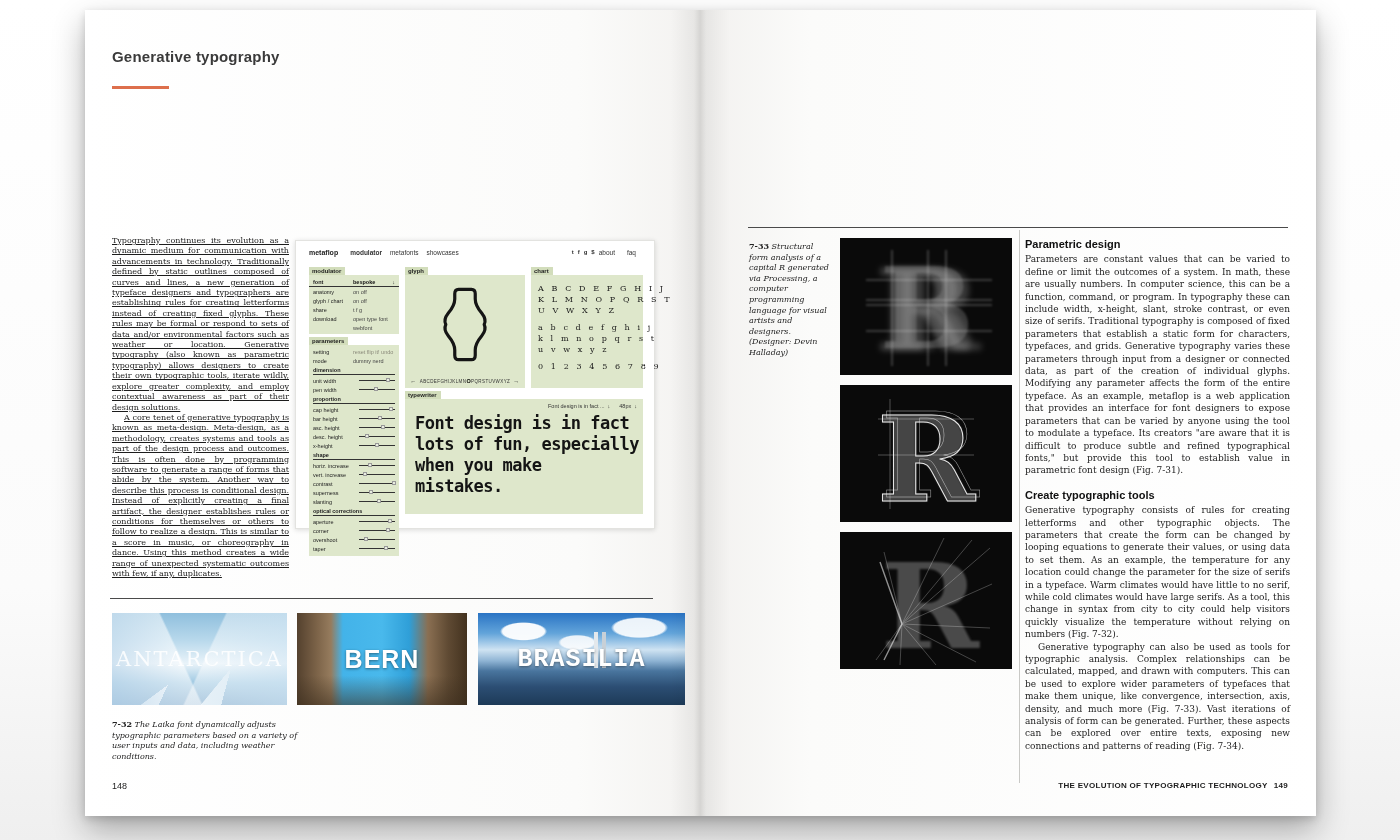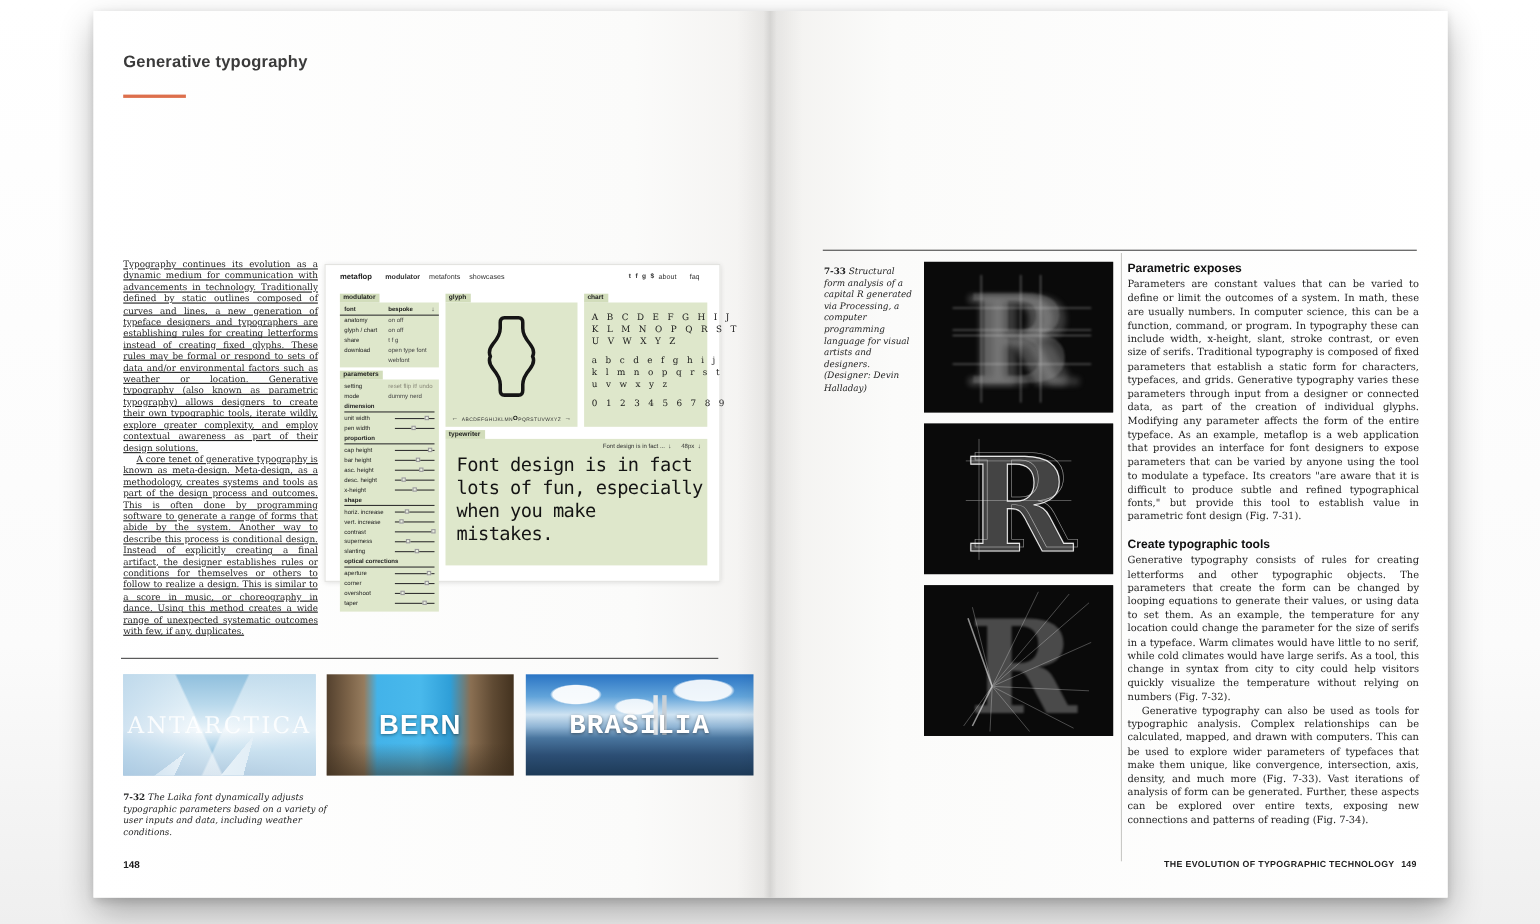--- a/index.html
+++ b/index.html
@@ -20,21 +20,21 @@
   .bodycol{position:absolute;left:27px;top:226px;width:177px;
     font-family:"DejaVu Serif",serif;font-size:8px;line-height:10.4px;text-align:justify;}
   .bodycol p{margin:0;text-decoration:underline;}
   .bodycol p.indent{text-indent:12px;}
   .caption{font-family:"DejaVu Serif",serif;font-size:8px;line-height:10.6px;color:#222;}
   .caption .lbl{font-weight:bold;font-style:normal;}
   .caption .txt{font-style:italic;}
   .cap31{position:absolute;left:212px;top:527px;width:164px;margin:0;}
   .cap32{position:absolute;left:27px;top:709px;width:188px;margin:0;}
   .hr-left{position:absolute;left:25px;top:588px;width:543px;height:1px;background:#4a4a4a;}
-  .pagenum-left{position:absolute;left:27px;top:771px;font-size:9px;font-weight:bold;}
+  .pagenum-left{position:absolute;left:27px;top:771px;font-size:9px;font-weight:normal;}
 
   
   .photo{position:absolute;top:603px;height:92px;display:flex;align-items:center;justify-content:center;overflow:hidden;}
   .photo-antarctica{left:27px;width:175px;
     background:
       linear-gradient(115deg,rgba(255,255,255,0) 52%,rgba(255,255,255,.45) 53%,rgba(214,232,244,.75) 100%),
       linear-gradient(245deg,rgba(255,255,255,0) 58%,rgba(255,255,255,.55) 59%,rgba(188,214,234,.8) 100%),
       conic-gradient(from 205deg at 32% 78%,#eaf3f9 0 28deg,rgba(0,0,0,0) 29deg),
       conic-gradient(from 195deg at 68% 60%,#d6e7f2 0 24deg,rgba(0,0,0,0) 25deg),
       linear-gradient(180deg,#8fbfdd 0%,#b9d9ec 30%,#e9f3f9 55%,#9ec8e2 76%,#6f9ec4 100%);}
@@ -79,21 +79,21 @@
   .mf-glyphbox{position:relative;height:113px;}
   .glyph-shape{position:absolute;left:50%;top:44%;transform:translate(-50%,-50%);}
   .glyph-strip{position:absolute;left:0;bottom:4px;width:100%;display:flex;align-items:center;justify-content:center;
     font-size:4.5px;letter-spacing:.4px;color:#333;}
   .glyph-strip b{color:#000;font-size:5.5px;}
   .strip-arrow{font-size:6px;margin:0 3px;color:#222;}
   .chart-rows{padding:8px 6px 0 7px;font-family:"DejaVu Serif",serif;font-size:8px;color:#1a1a1a;}
   .chart-rows div{letter-spacing:2.6px;line-height:11px;white-space:nowrap;}
   .chart-gap{height:6px;}
   .tw-head{display:flex;justify-content:flex-end;align-items:center;gap:3px;padding:4px 6px 0 0;font-size:5.5px;color:#333;}
-  .tw-sample{padding:4px 0 0 10px;font-family:"DejaVu Sans Mono",monospace;font-weight:normal;font-size:17px;line-height:21px;color:#141414;letter-spacing:-0.5px;}
+  .tw-sample{padding:4px 0 0 10px;font-family:"DejaVu Sans Mono",monospace;font-weight:bold;font-size:17px;line-height:21px;color:#141414;letter-spacing:-0.5px;}
 
   
   .hr-right{position:absolute;left:48px;top:217px;width:540px;height:1px;background:#4a4a4a;}
   .cap33{position:absolute;left:48px;top:230px;width:84px;margin:1px;}
   .rimg{position:absolute;left:140px;width:172px;height:137px;background:#0a0a0a;}
   .rimg svg{display:block;}
   .r1{top:228px;} .r2{top:375px;} .r3{top:522px;}
   .vrule{position:absolute;left:319px;top:220px;width:1px;height:553px;background:#c9c9c6;}
   .textcol{position:absolute;left:325px;top:228px;width:265px;
     font-family:"DejaVu Serif",serif;font-size:9px;line-height:12.4px;text-align:justify;}
@@ -429,21 +429,21 @@
           <g stroke="#ffffff" stroke-width="1.4" opacity="0.55">
             <line x1="62" y1="92" x2="44" y2="128"></line>
             <line x1="62" y1="92" x2="40" y2="30"></line>
           </g>
         </svg>
       </div>
 
       <div class="vrule"></div>
 
       <div class="textcol">
-        <h3>Parametric exposes</h3>
+        <h3>Parametric design</h3>
         <p>Parameters are constant values that can be varied to define or limit the outcomes of a system. In math, these are usually numbers. In computer science, this can be a function, command, or program. In typography these can include width, x-height, slant, stroke contrast, or even size of serifs. Traditional typography is composed of fixed parameters that establish a static form for characters, typefaces, and grids. Generative typography varies these parameters through input from a designer or connected data, as part of the creation of individual glyphs. Modifying any parameter affects the form of the entire typeface. As an example, metaflop is a web application that provides an interface for font designers to expose parameters that can be varied by anyone using the tool to modulate a typeface. Its creators "are aware that it is difficult to produce subtle and refined typographical fonts," but provide this tool to establish value in parametric font design (Fig. 7-31).</p>
         <h3 class="second">Create typographic tools</h3>
         <p>Generative typography consists of rules for creating letterforms and other typographic objects. The parameters that create the form can be changed by looping equations to generate their values, or using data to set them. As an example, the temperature for any location could change the parameter for the size of serifs in a typeface. Warm climates would have little to no serif, while cold climates would have large serifs. As a tool, this change in syntax from city to city could help visitors quickly visualize the temperature without relying on numbers (Fig. 7-32).</p>
         <p class="indent">Generative typography can also be used as tools for typographic analysis. Complex relationships can be calculated, mapped, and drawn with computers. This can be used to explore wider parameters of typefaces that make them unique, like convergence, intersection, axis, density, and much more (Fig. 7-33). Vast iterations of analysis of form can be generated. Further, these aspects can be explored over entire texts, exposing new connections and patterns of reading (Fig. 7-34).</p>
       </div>
 
       <div class="footer-right">
         <span>THE EVOLUTION OF TYPOGRAPHIC TECHNOLOGY</span>
         <span>149</span>
       </div>

